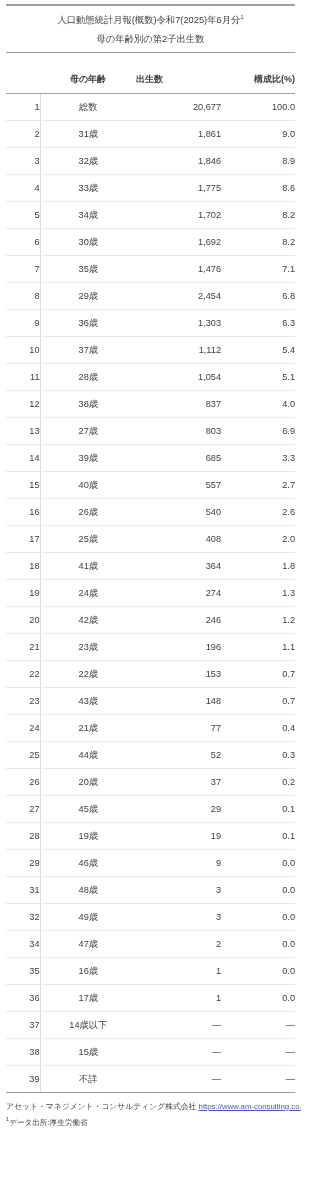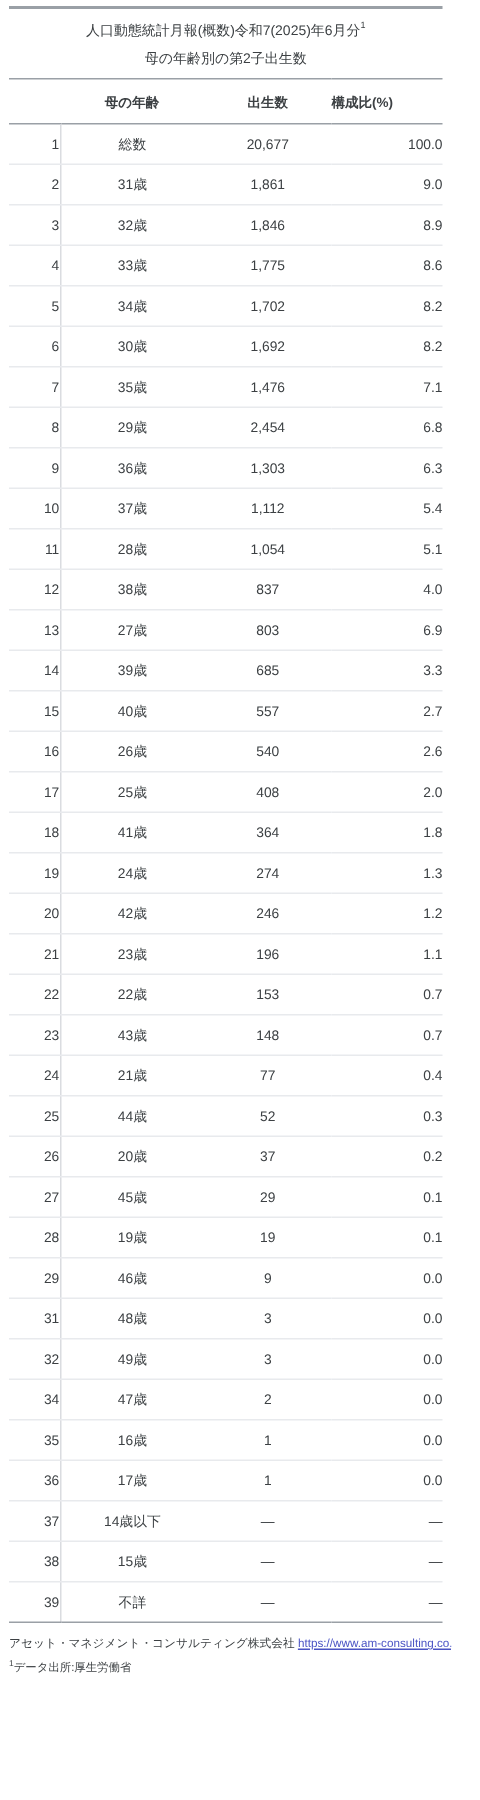--- a/index.html
+++ b/index.html
@@ -50,29 +50,29 @@
   table.data {
     width: 289px;
     margin: 0 6px;
     border-collapse: collapse;
     table-layout: fixed;
   }
   table.data thead th {
     font-size: 9px;
     font-weight: bold;
     color: #3c4043;
-    padding: 9px 0 7px 0;
+    padding: 20px 0 7px 0;
     border-top: 1.4px solid #9aa0a6;
     border-bottom: 1.4px solid #9aa0a6;
     background: #ffffff;
   }
   th.c-idx { width: 34px; }
   th.c-age { width: 96px; text-align: center; }
-  th.c-num { width: 85px; text-align: center; }
-  th.c-pct { width: 74px; text-align: left; }
+  th.c-num { width: 85px; text-align: left; }
+  th.c-pct { width: 74px; text-align: right; }
 
   table.data tbody td {
     font-size: 9.2px;
     color: #3c4043;
     padding: 0;
     height: 26px;
     border-bottom: 1px solid #e8eaed;
     vertical-align: middle;
     background: #ffffff;
   }
@@ -84,21 +84,21 @@
     padding-right: 7px;
     color: #5f6368;
     font-size: 8.6px;
     border-right: 1px solid #dadce0;
   }
   td.c-age {
     text-align: center;
     padding-left: 8px;
   }
   td.c-num {
-    text-align: center;
+    text-align: right;
     padding-right: 6px;
   }
   td.c-pct {
     text-align: right;
     padding-right: 8px;
   }
   .footer {
     margin: 7px 6px 0 6px;
     font-size: 7.8px;
     line-height: 13px;

